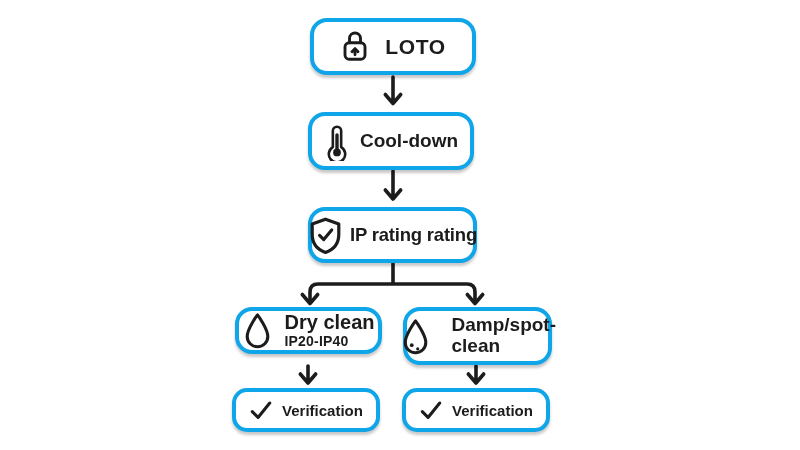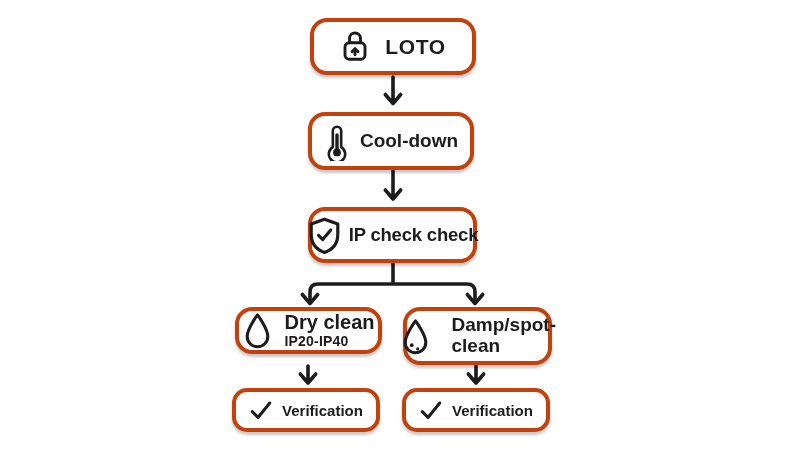--- a/index.html
+++ b/index.html
@@ -3,21 +3,21 @@
 <meta charset="utf-8">
 <style>
   html,body{margin:0;padding:0;background:#ffffff;}
   .canvas{
     position:relative;width:800px;height:450px;background:#ffffff;overflow:hidden;
     font-family:"Liberation Sans",sans-serif;color:#1c1c1c;
   }
   .connectors{position:absolute;left:0;top:0;width:800px;height:450px;pointer-events:none;}
   .node{
     position:absolute;box-sizing:border-box;background:#ffffff;
-    border:4px solid #c2410c;border-radius:17px;
+    border:4px solid #0ea5e9;border-radius:17px;
     display:flex;align-items:center;justify-content:center;
     box-shadow:0 3px 3px rgba(0,0,0,0.22);
   }
   .node .lbl{font-weight:600;white-space:nowrap;}
   .icon{display:block;flex:0 0 auto;}
   
   .n-loto      {left:310px;top:18px; width:166px;height:57px;gap:15px;}
   .n-loto .lbl {font-size:21px;letter-spacing:0.6px;}
   .n-cooldown  {left:308px;top:112px;width:166px;height:58px;gap:10px;}
   .n-cooldown .lbl{font-size:19px;}
@@ -69,21 +69,21 @@
       <path d="M10 21.5 V10" stroke-width="2.6"></path>
     </svg>
     <span class="lbl">Cool-down</span>
   </div>
 
   <div class="node n-ipcheck">
     <svg class="icon" width="35" height="39" viewBox="0 0 24 27" fill="none" stroke="#1c1c1c" stroke-width="2.2" stroke-linecap="round" stroke-linejoin="round">
       <path d="M12 2.2 L21.2 5.6 V12.6 C21.2 19 17.5 23.3 12 25.2 C6.5 23.3 2.8 19 2.8 12.6 V5.6 Z"></path>
       <path d="M7.9 13.4 L10.8 16.3 L16.3 9.7"></path>
     </svg>
-    <span class="lbl">IP check check</span>
+    <span class="lbl">IP rating rating</span>
   </div>
 
   <div class="node n-dry">
     <svg class="icon" width="31" height="39" viewBox="0 0 22 28" fill="none" stroke="#1c1c1c" stroke-width="2.2" stroke-linecap="round" stroke-linejoin="round">
       <path d="M11 2.8 C11 2.8 3.6 12.6 3.6 18.3 A7.4 7.4 0 0 0 18.4 18.3 C18.4 12.6 11 2.8 11 2.8 Z"></path>
     </svg>
     <span class="txt">
       <span class="lbl">Dry clean</span>
       <span class="sub">IP20-IP40</span>
     </span>

